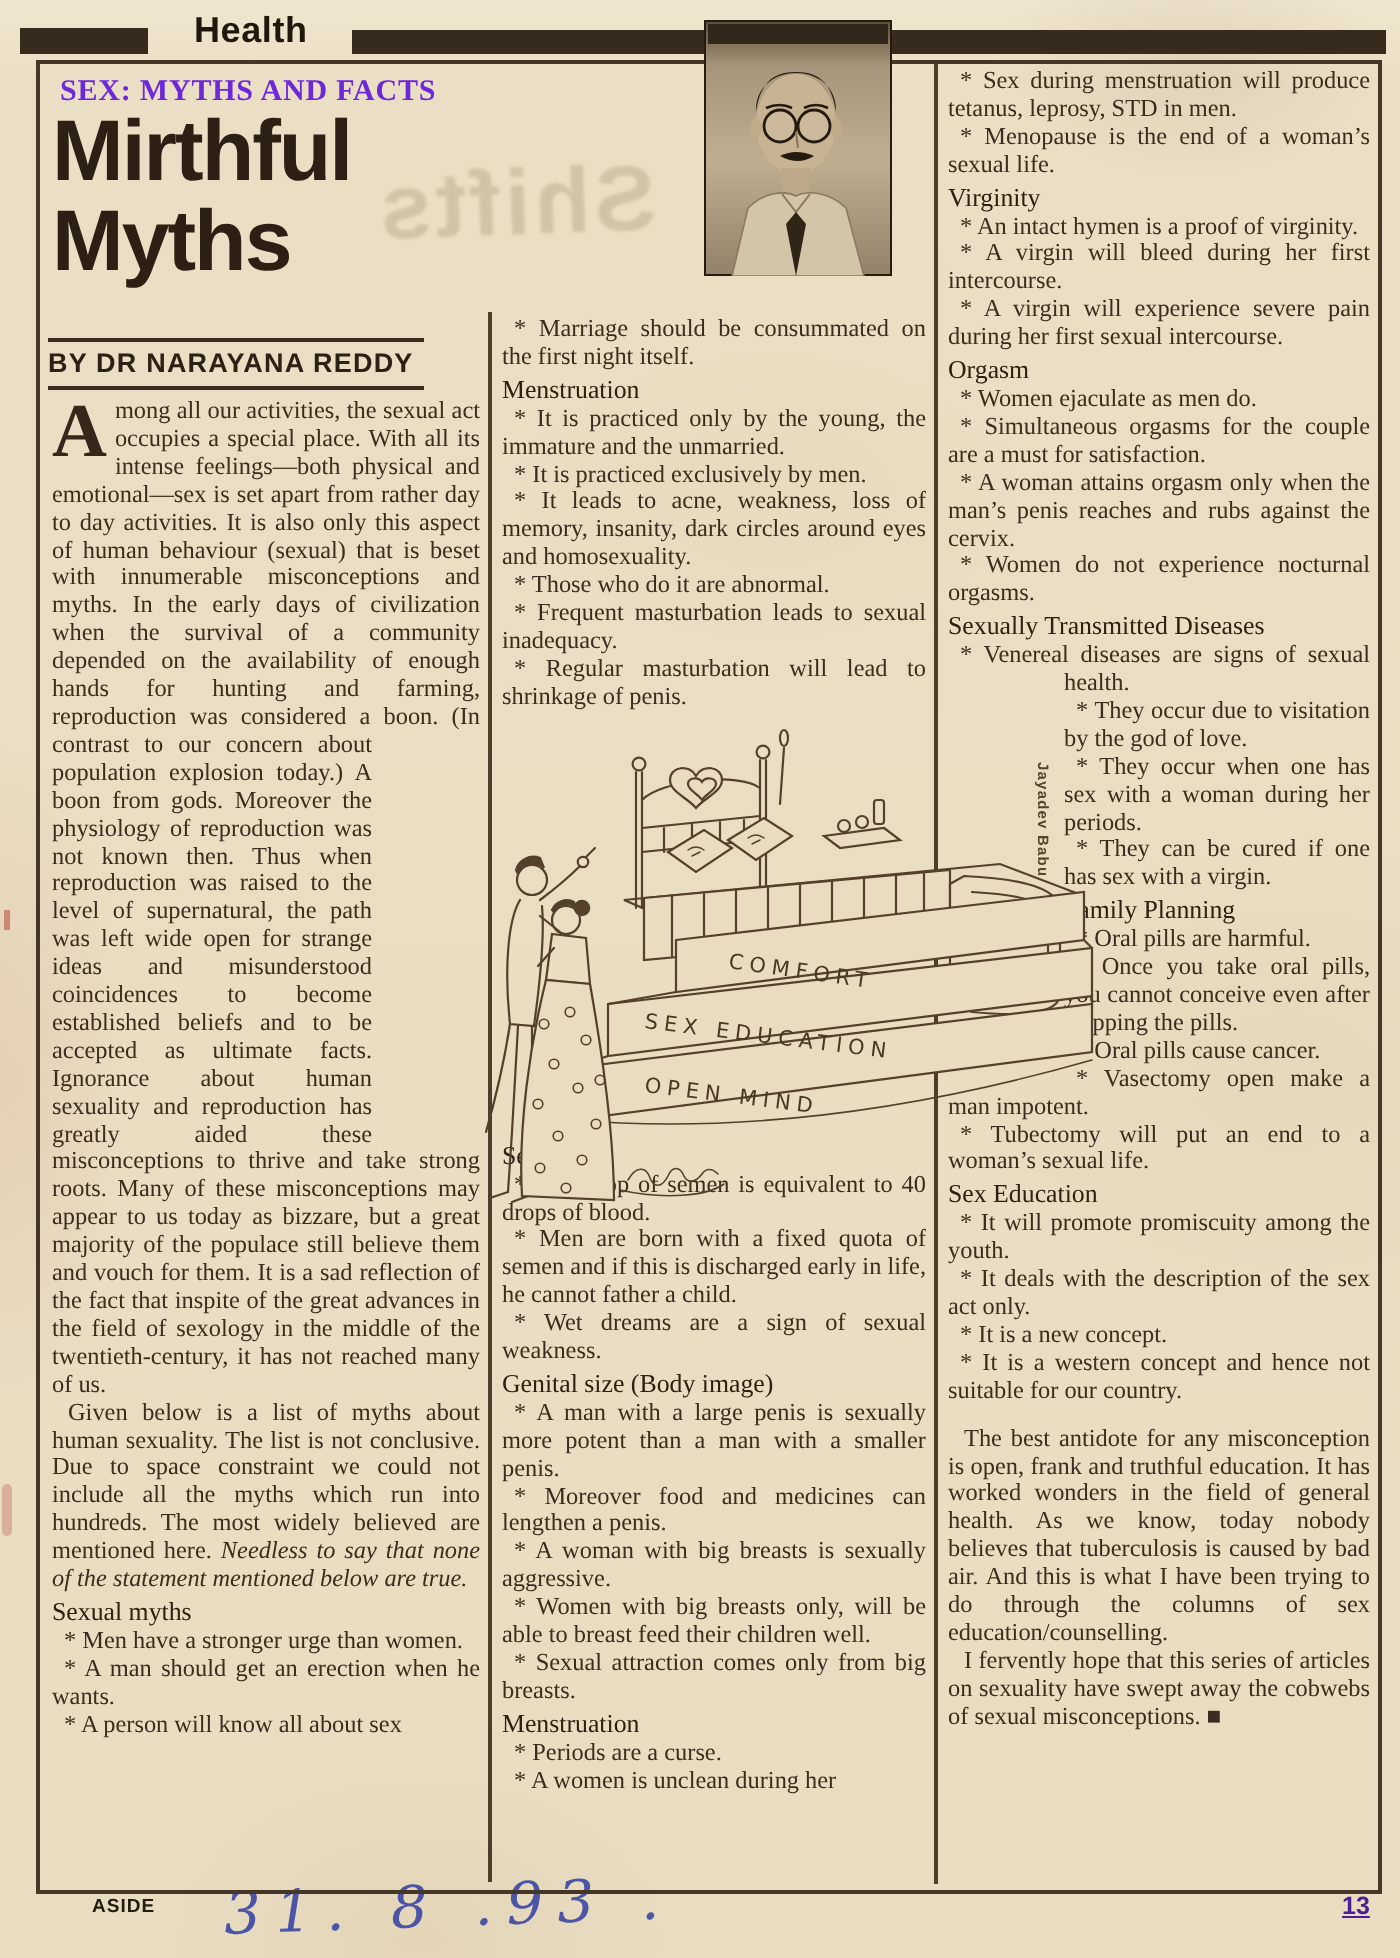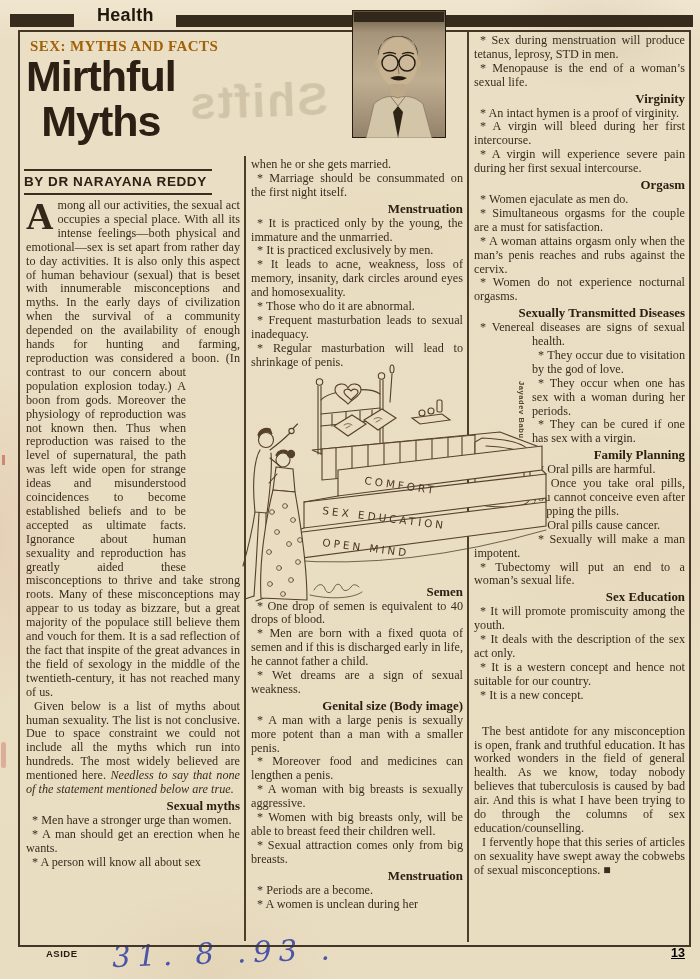--- a/index.html
+++ b/index.html
@@ -18,50 +18,50 @@
   
   .bar{background:#362b1c;position:absolute;}
   .health{position:absolute;left:97px;top:5px;font:700 18px "Liberation Sans",sans-serif;color:#20180d;letter-spacing:.3px;}
   
   .ghost{position:absolute;left:168px;top:74px;width:180px;text-align:center;
     font:700 46px "Liberation Sans",sans-serif;color:rgba(148,130,98,.28);
     transform:scaleX(-1) rotate(2deg);letter-spacing:2px;filter:blur(.7px);z-index:0;}
   
   .frame{position:absolute;left:18px;top:30px;width:669px;height:913px;border:2px solid #443728;z-index:1;}
   .vline{position:absolute;width:1.5px;background:#4d3d2a;z-index:1;}
-  .kicker{position:absolute;left:30px;top:38px;font:700 15px "Liberation Serif",serif;color:#a16207;letter-spacing:.4px;z-index:2;}
-  .title{position:absolute;left:26px;top:54px;font:700 43px/45px "Liberation Sans",sans-serif;color:#2b2013;letter-spacing:-1px;z-index:2;text-align:center;}
+  .kicker{position:absolute;left:30px;top:38px;font:700 15px "Liberation Serif",serif;color:#6d28d9;letter-spacing:.4px;z-index:2;}
+  .title{position:absolute;left:26px;top:54px;font:700 43px/45px "Liberation Sans",sans-serif;color:#2b2013;letter-spacing:-1px;z-index:2;}
   .byline{position:absolute;left:24px;top:169px;width:188px;z-index:2;
     border-top:2px solid #3a2d20;border-bottom:2.5px solid #3a2d20;padding:3px 0 4px;
     font:700 13.5px "Liberation Sans",sans-serif;letter-spacing:.6px;color:#2c2115;}
   
   .col{position:absolute;font-size:12.2px;line-height:13.9px;text-align:justify;overflow:hidden;z-index:2;}
   .col p{margin:0;}
   .col p.b{text-indent:6px;}
   .col p.ind{text-indent:8px;}
-  .col p.hd{font-weight:700;font-size:12.9px;margin-top:3px;color:#2b2012;text-align:right;text-indent:0;}
-  .col p.pregap{margin-top:22px;}
+  .col p.hd{font-weight:400;font-size:12.9px;margin-top:3px;color:#2b2012;text-align:left;text-indent:0;}
+  .col p.pregap{margin-top:10px;}
   .col1{left:26px;top:199px;width:214px;height:742px;}
   .col2{left:251px;top:158px;width:212px;height:783px;}
   .col3{left:474px;top:34px;width:211px;height:908px;}
   .dropcap{float:left;font-size:38px;line-height:29px;font-weight:700;padding:3px 4px 0 0;color:#33281a;}
   .spacer-r{float:right;width:54px;height:195px;}
   .spacer-l{float:left;width:58px;height:206px;}
   .ill-gap{height:213px;}
   em{}
   
   .illu{position:absolute;left:230px;top:354px;z-index:5;}
   .photo{position:absolute;left:352px;top:10px;z-index:6;}
   .credit-vert{position:absolute;left:517px;top:381px;height:84px;z-index:3;
     writing-mode:vertical-rl;font:700 7.5px "Liberation Sans",sans-serif;color:#55432d;letter-spacing:.6px;}
   
   .aside{position:absolute;left:22px;top:948px;font:700 9.5px "Liberation Sans",sans-serif;letter-spacing:.5px;color:#241c10;margin-left:24px;}
   .hdate{position:absolute;left:112px;top:936px;font-family:"DejaVu Serif",serif;font-style:italic;
     font-size:29px;color:#4a55a8;transform:rotate(-2deg);letter-spacing:7px;}
-  .pnum{position:absolute;left:671px;top:946px;font:700 12.5px "Liberation Sans",sans-serif;color:#000000;text-decoration:underline;}
+  .pnum{position:absolute;left:671px;top:946px;font:700 12.5px "Liberation Sans",sans-serif;color:#4c1d95;text-decoration:underline;}
   .mark{position:absolute;background:#b8473a;opacity:.55;}
 </style>
 </head>
 <body>
 
 <div class="bar" style="left:10px;top:14px;width:64px;height:13px;"></div>
 <div class="health">Health</div>
 <div class="bar" style="left:176px;top:15px;width:517px;height:12px;"></div>
 
 <div class="ghost">Shifts</div>
@@ -108,42 +108,41 @@
 <div class="col col1">
   <p class="body"><span class="dropcap">A</span><span>mong all our activities, the sexual act occupies a special place. With all its intense feelings—both physical and emotional—sex is set apart from rather day to day activities. It is also only this aspect of human behaviour (sexual) that is beset with innumerable misconceptions and myths. In the early days of civilization when the survival of a community depended on the availability of enough hands for hunting and farming, reproduction was considered a boon. (In contrast to our </span><span class="spacer-r"></span><span>concern about population explosion today.) A boon from gods. Moreover the physiology of reproduction was not known then. Thus when reproduction was raised to the level of supernatural, the path was left wide open for strange ideas and misunderstood coincidences to become established beliefs and to be accepted as ultimate facts. Ignorance about human sexuality and reproduction has greatly aided these misconceptions to thrive and take strong roots. Many of these misconceptions may appear to us today as bizzare, but a great majority of the populace still believe them and vouch for them. It is a sad reflection of the fact that inspite of the great advances in the field of sexology in the middle of the twentieth-century, it has not reached many of us.</span></p>
   <p class="ind"><span>Given below is a list of myths about human sexuality. The list is not conclusive. Due to space constraint we could not include all the myths which run into hundreds. The most widely believed are mentioned here. </span><em>Needless to say that none of the statement mentioned below are true.</em></p>
   <p class="hd">Sexual myths</p>
   <p class="b">* Men have a stronger urge than women.</p>
   <p class="b">* A man should get an erection when he wants.</p>
   <p class="b">* A person will know all about sex</p>
 </div>
 
 <div class="col col2">
-  <p>when he or she gets married.</p>
   <p class="b">* Marriage should be consummated on the first night itself.</p>
   <p class="hd">Menstruation</p>
   <p class="b">* It is practiced only by the young, the immature and the unmarried.</p>
   <p class="b">* It is practiced exclusively by men.</p>
   <p class="b">* It leads to acne, weakness, loss of memory, insanity, dark circles around eyes and homosexuality.</p>
   <p class="b">* Those who do it are abnormal.</p>
   <p class="b">* Frequent masturbation leads to sexual inadequacy.</p>
   <p class="b">* Regular masturbation will lead to shrinkage of penis.</p>
   <div class="ill-gap"></div>
   <p class="hd">Semen</p>
   <p class="b">* One drop of semen is equivalent to 40 drops of blood.</p>
   <p class="b">* Men are born with a fixed quota of semen and if this is discharged early in life, he cannot father a child.</p>
   <p class="b">* Wet dreams are a sign of sexual weakness.</p>
   <p class="hd">Genital size (Body image)</p>
   <p class="b">* A man with a large penis is sexually more potent than a man with a smaller penis.</p>
   <p class="b">* Moreover food and medicines can lengthen a penis.</p>
   <p class="b">* A woman with big breasts is sexually aggressive.</p>
   <p class="b">* Women with big breasts only, will be able to breast feed their children well.</p>
   <p class="b">* Sexual attraction comes only from big breasts.</p>
   <p class="hd">Menstruation</p>
-  <p class="b">* Periods are a become.</p>
+  <p class="b">* Periods are a curse.</p>
   <p class="b">* A women is unclean during her</p>
 </div>
 
 <div class="col col3">
   <p class="b">* Sex during menstruation will produce tetanus, leprosy, STD in men.</p>
   <p class="b">* Menopause is the end of a woman’s sexual life.</p>
   <p class="hd">Virginity</p>
   <p class="b">* An intact hymen is a proof of virginity.</p>
   <p class="b">* A virgin will bleed during her first intercourse.</p>
   <p class="b">* A virgin will experience severe pain during her first sexual intercourse.</p>
@@ -154,27 +153,27 @@
   <p class="b">* Women do not experience nocturnal orgasms.</p>
   <p class="hd">Sexually Transmitted Diseases</p>
   <p class="b"><span>* Venereal diseases are signs of sexual </span><span class="spacer-l"></span><span>health.</span></p>
   <p class="b">* They occur due to visitation by the god of love.</p>
   <p class="b">* They occur when one has sex with a woman during her periods.</p>
   <p class="b">* They can be cured if one has sex with a virgin.</p>
   <p class="hd">Family Planning</p>
   <p class="b">* Oral pills are harmful.</p>
   <p class="b">* Once you take oral pills,  you cannot conceive even after stopping the pills.</p>
   <p class="b">* Oral pills cause cancer.</p>
-  <p class="b">* Sexually will make a man impotent.</p>
+  <p class="b">* Vasectomy open make a man impotent.</p>
   <p class="b">* Tubectomy will put an end to a woman’s sexual life.</p>
   <p class="hd">Sex Education</p>
   <p class="b">* It will promote promiscuity among the youth.</p>
   <p class="b">* It deals with the description of the sex act only.</p>
+  <p class="b">* It is a new concept.</p>
   <p class="b">* It is a western concept and hence not suitable for our country.</p>
-  <p class="b">* It is a new concept.</p>
   <p class="ind pregap">The best antidote for any misconception is open, frank and truthful education. It has worked wonders in the field of general health. As we know, today nobody believes that tuberculosis is caused by bad air. And this is what I have been trying to do through the columns of sex education/counselling.</p>
   <p class="ind">I fervently hope that this series of articles on sexuality have swept away the cobwebs of sexual misconceptions. ■</p>
 </div>
 
 <svg class="illu" width="320" height="250" viewBox="0 0 320 250">
   <g stroke="#54402c" stroke-width="1.1" fill="none" stroke-linecap="round">
 
     <polygon points="82,96 270,78 312,94 124,114" fill="#e9dcc1"></polygon>
 
     <line x1="88" y1="100" x2="88" y2="32"></line>

